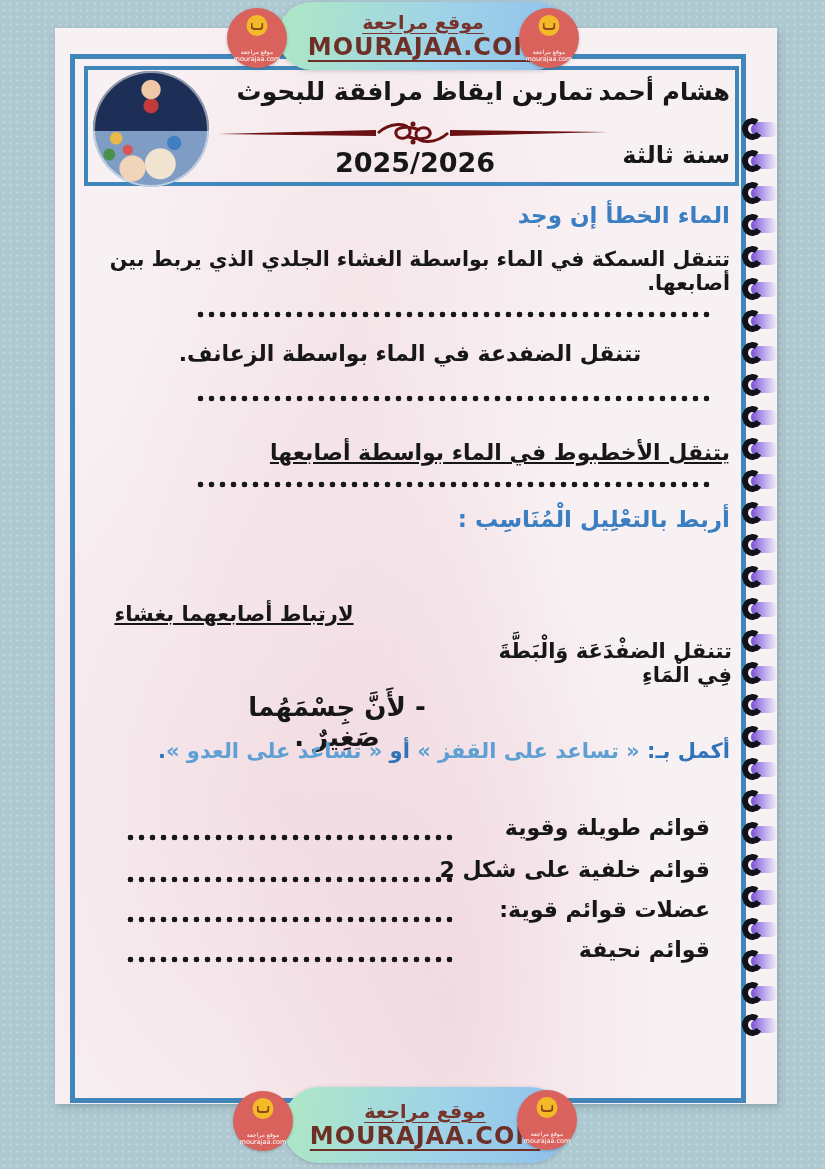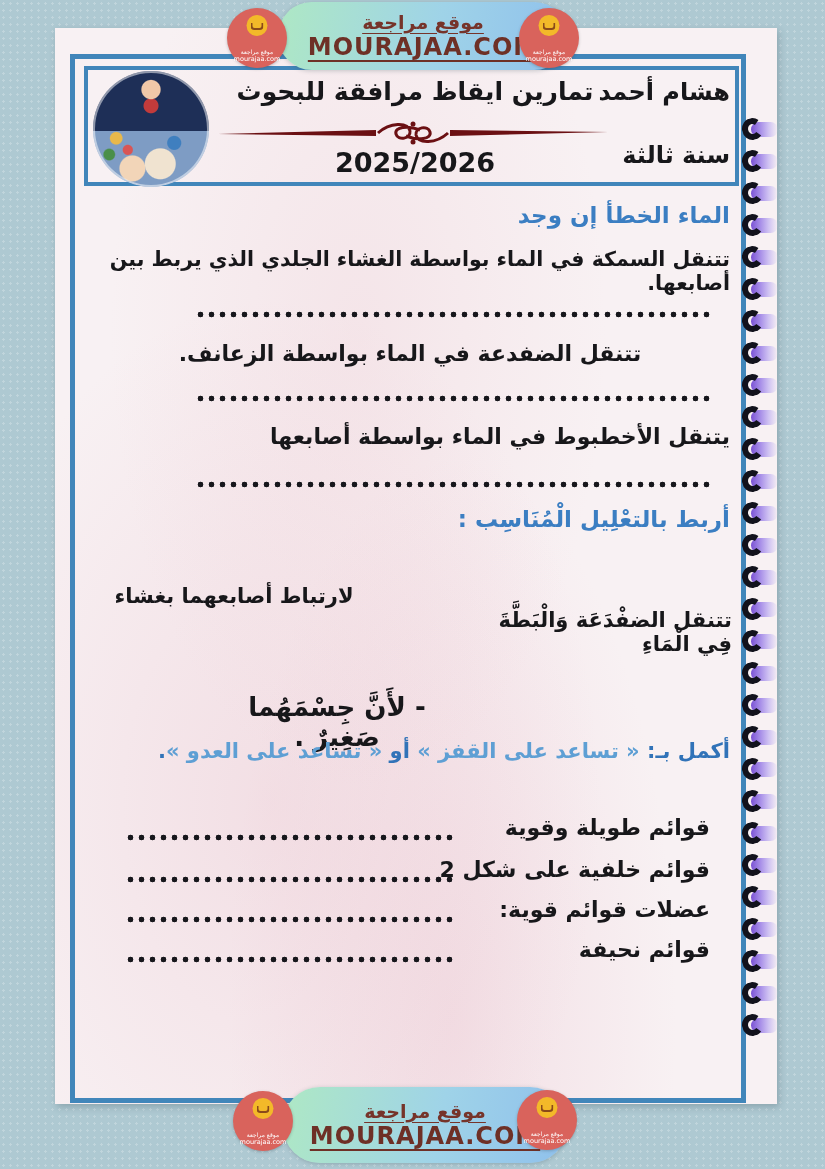--- a/index.html
+++ b/index.html
@@ -130,26 +130,26 @@
     </svg>
   </div>
   <div class="hdr-grade">سنة ثالثة</div>
   <div class="hdr-year">2025/2026</div>
 
   <div class="row heading" style="top:202px;font-size:23px;">الماء الخطأ إن وجد</div>
   <div class="row" style="top:247px;font-size:20.5px;">تتنقل السمكة في الماء بواسطة الغشاء الجلدي الذي يربط بين أصابعها.</div>
   <div class="dots" style="left:195px;top:310px;width:517px;"></div>
   <div class="row" style="top:341px;font-size:22px;text-align:center;">تتنقل الضفدعة في الماء بواسطة الزعانف.</div>
   <div class="dots" style="left:195px;top:394px;width:517px;"></div>
-  <div class="row" style="top:424px;font-size:22px;">يتنقل الأخطبوط في الماء بواسطة أصابعها</div>
+  <div class="row" style="top:440px;font-size:22px;text-decoration:underline;">يتنقل الأخطبوط في الماء بواسطة أصابعها</div>
   <div class="dots" style="left:195px;top:480px;width:517px;"></div>
 
   <div class="row heading" style="top:506px;font-size:23px;">أربط بالتعْلِيل الْمُنَاسِب :</div>
-  <div class="row" style="top:608px;left:460px;width:272px;font-size:21px;">تتنقل الضفْدَعَة وَالْبَطَّةَ فِي الْمَاءِ</div>
-  <div class="row" style="top:584px;left:100px;width:268px;text-align:center;font-size:21px;">لارتباط أصابعهما بغشاء</div>
+  <div class="row" style="top:639px;left:460px;width:272px;font-size:21px;">تتنقل الضفْدَعَة وَالْبَطَّةَ فِي الْمَاءِ</div>
+  <div class="row" style="top:602px;left:100px;width:268px;text-align:center;font-size:21px;text-decoration:underline;">لارتباط أصابعهما بغشاء</div>
   <div class="row" style="top:692px;left:232px;width:210px;text-align:center;font-size:26px;">- لأَنَّ جِسْمَهُما صَغِيرٌ .</div>
 
   <div class="row heading" style="top:739px;font-size:21px;color:#3173b8;">
     <span>أكمل بـ: </span><span class="q-light">« تساعد على القفز »</span><span> أو </span><span class="q-light">« تساعد على العدو »</span><span>.</span>
   </div>
 
   <div class="row" style="top:815px;height:40px;">
     <span style="position:absolute;right:20px;font-size:22px;text-align:center;">قوائم طويلة وقوية</span>
     <div class="dots" style="left:35px;top:18px;width:330px;"></div>
   </div>

